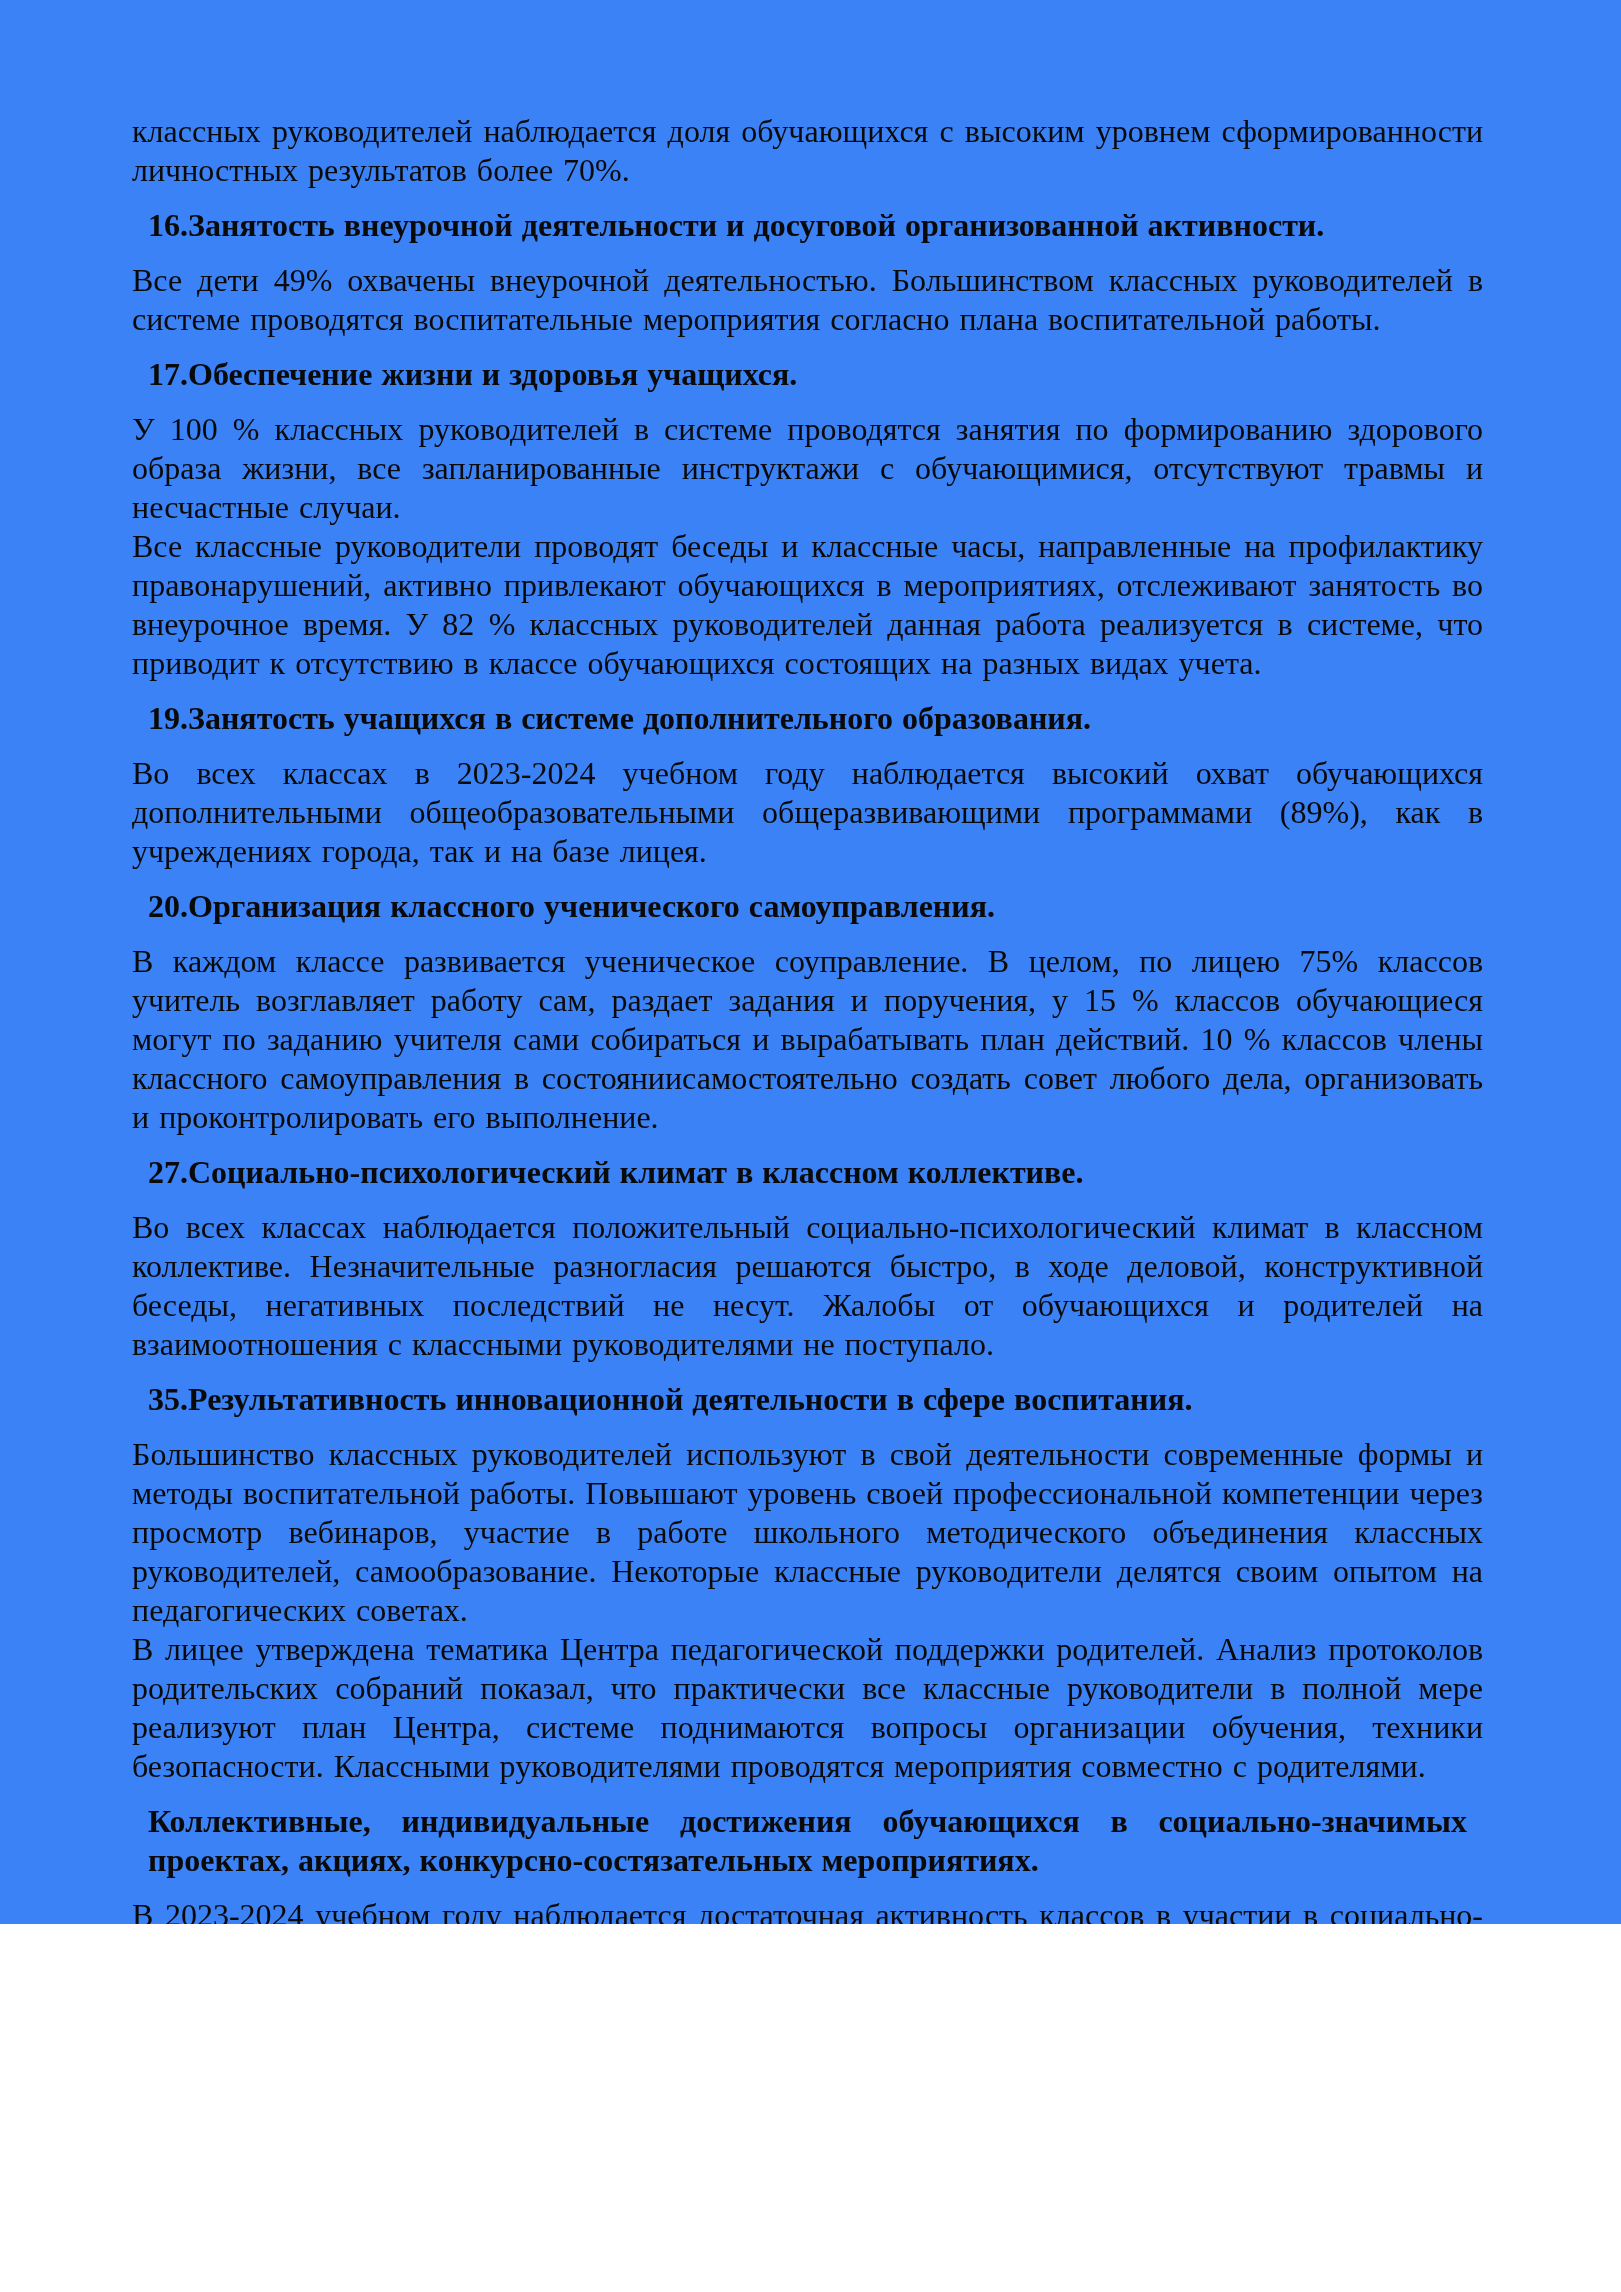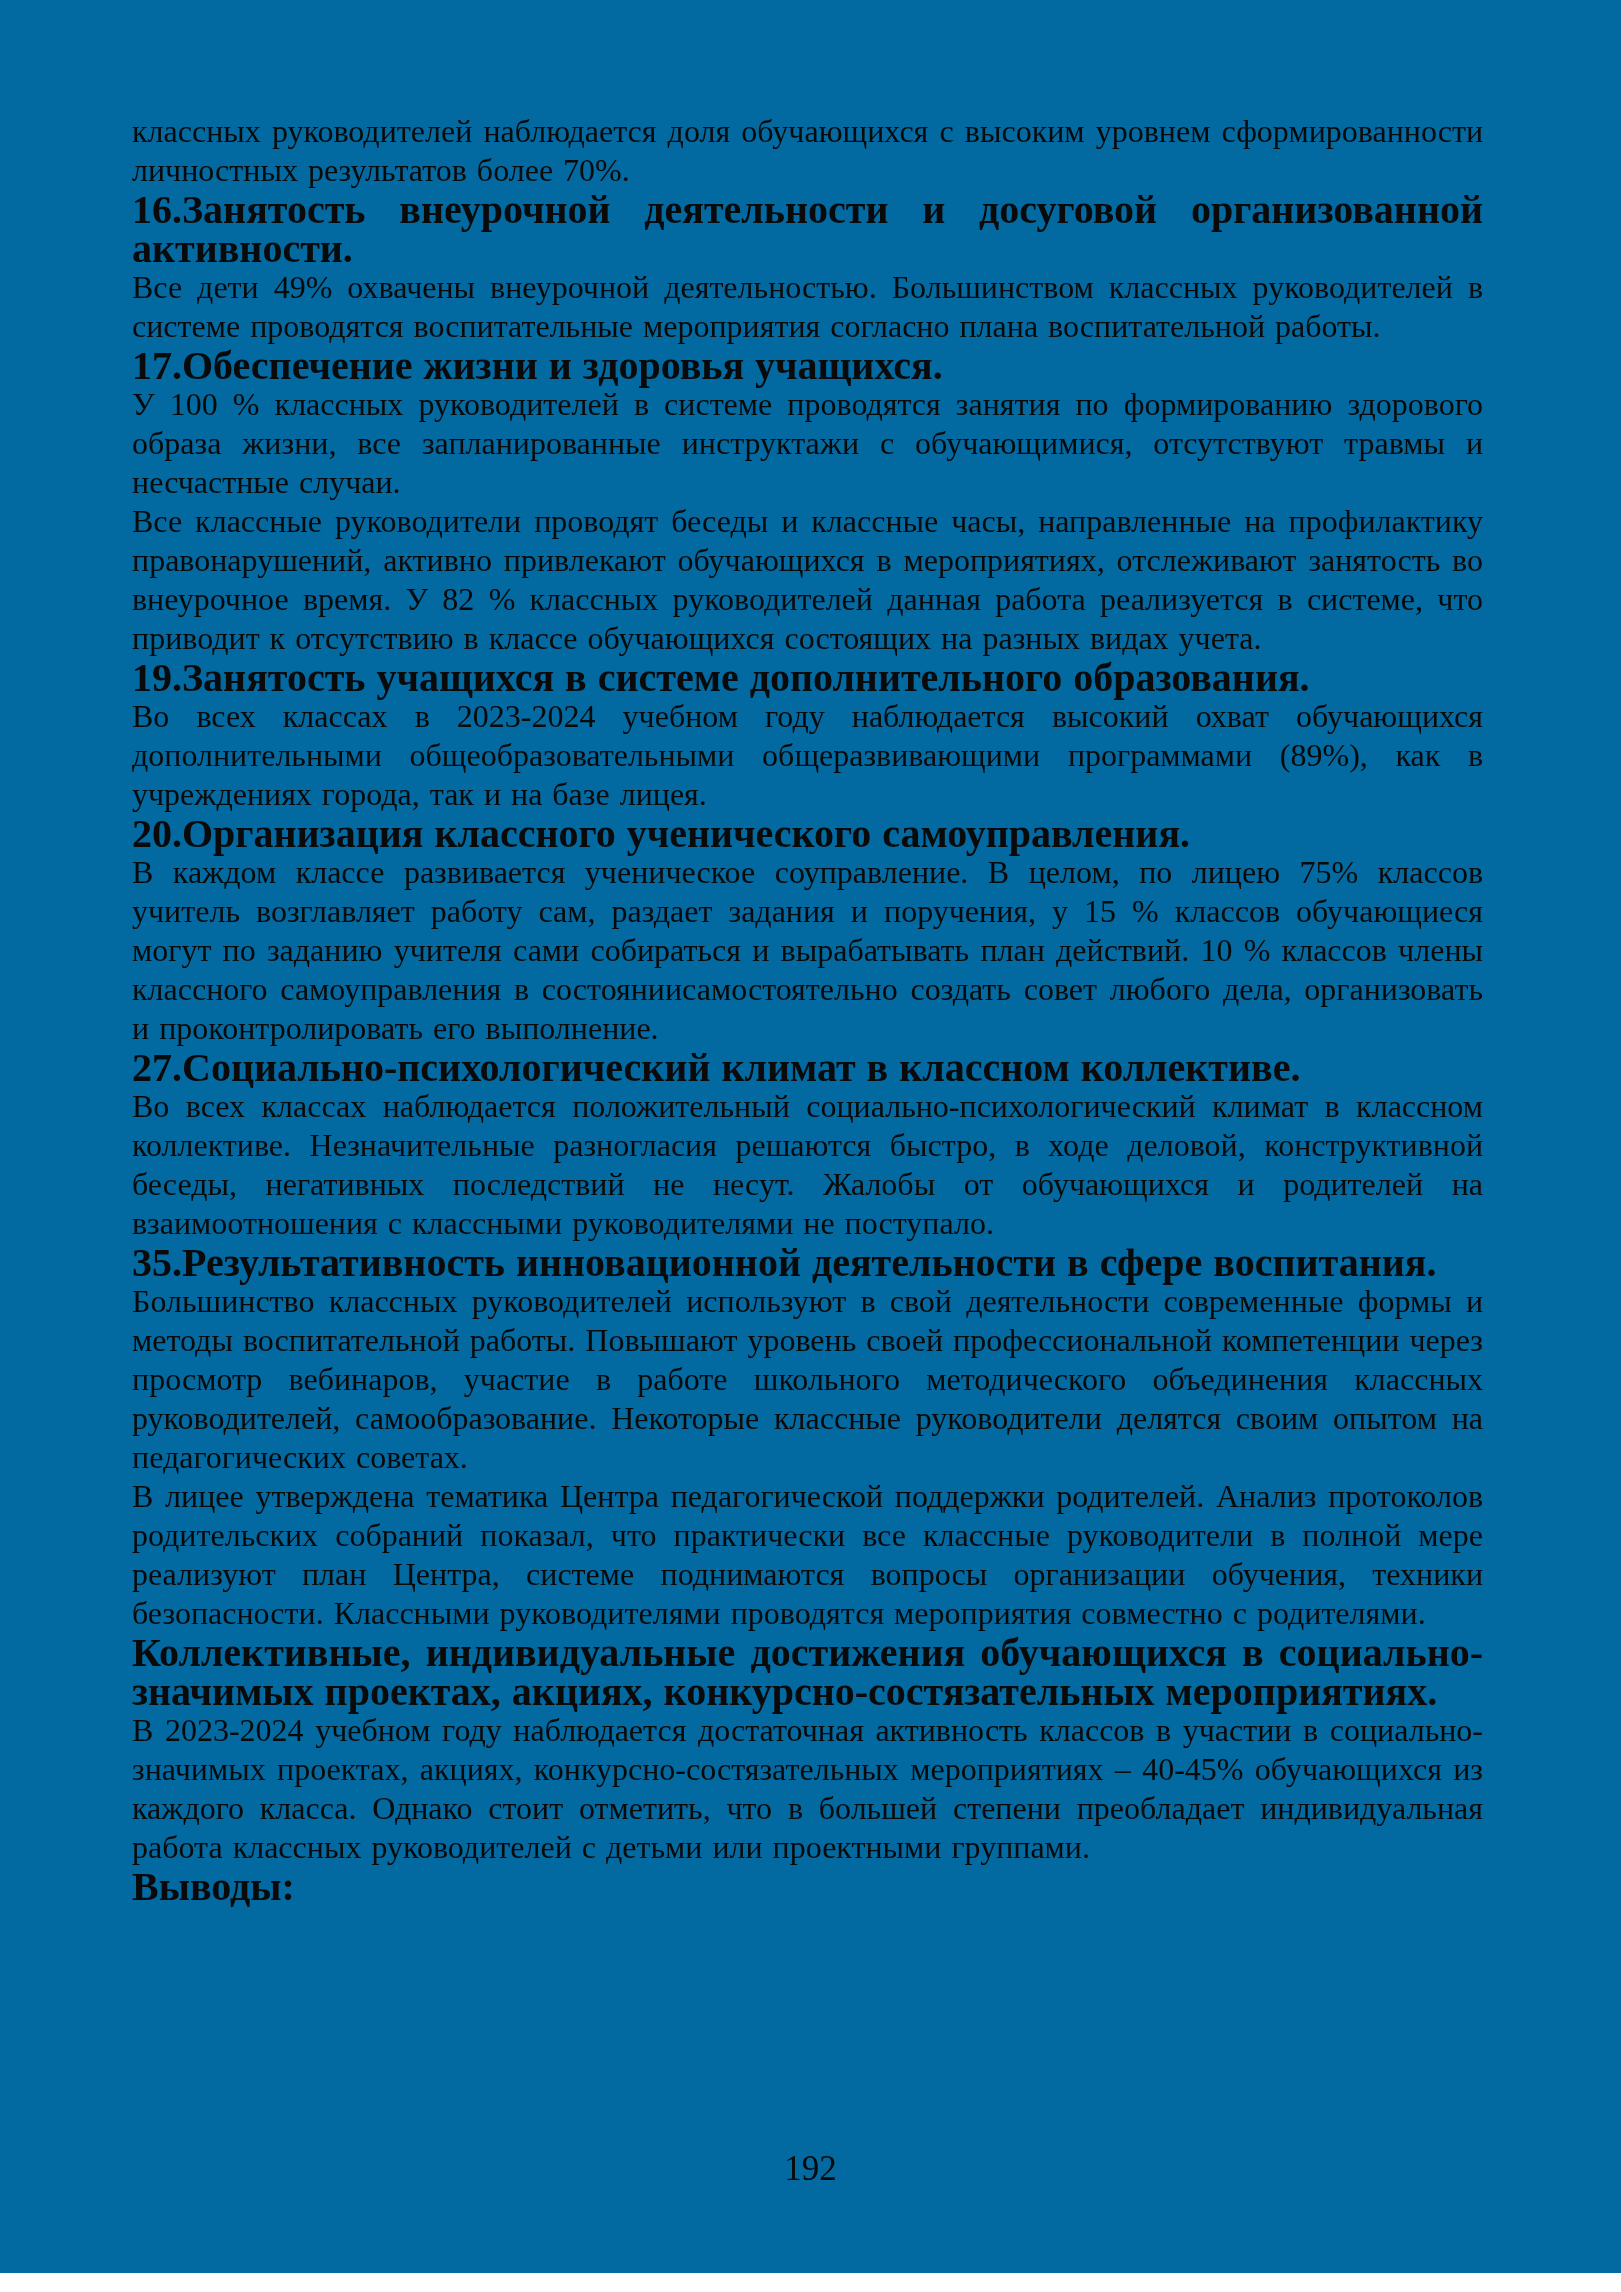--- a/index.html
+++ b/index.html
@@ -3,45 +3,45 @@
 <meta charset="utf-8">
 <style>
   html, body {
     margin: 0;
     padding: 0;
     background: #ffffff;
   }
   .page {
     position: relative;
     width: 1621px;
-    height: 2273px;
-    background: #0369a1;
+    height: 1924px;
+    background: #3b82f6;
     font-family: "Liberation Serif", "DejaVu Serif", serif;
     color: #0a0a0a;
     overflow: hidden;
   }
   .content {
     position: absolute;
     left: 132px;
     top: 112px;
     width: 1351px;
   }
   .para {
     font-size: 32px;
     line-height: 39px;
     text-align: justify;
     margin: 0;
     word-spacing: 2px;
   }
   .heading {
-    font-size: 40px;
+    font-size: 32px;
     line-height: 39px;
     font-weight: 700;
     text-align: justify;
-    margin: 0;
+    margin: 16px;
     word-spacing: 1px;
   }
   .page-number {
     position: absolute;
     top: 2149px;
     left: 0;
     width: 100%;
     text-align: center;
     font-size: 35px;
     line-height: 39px;

